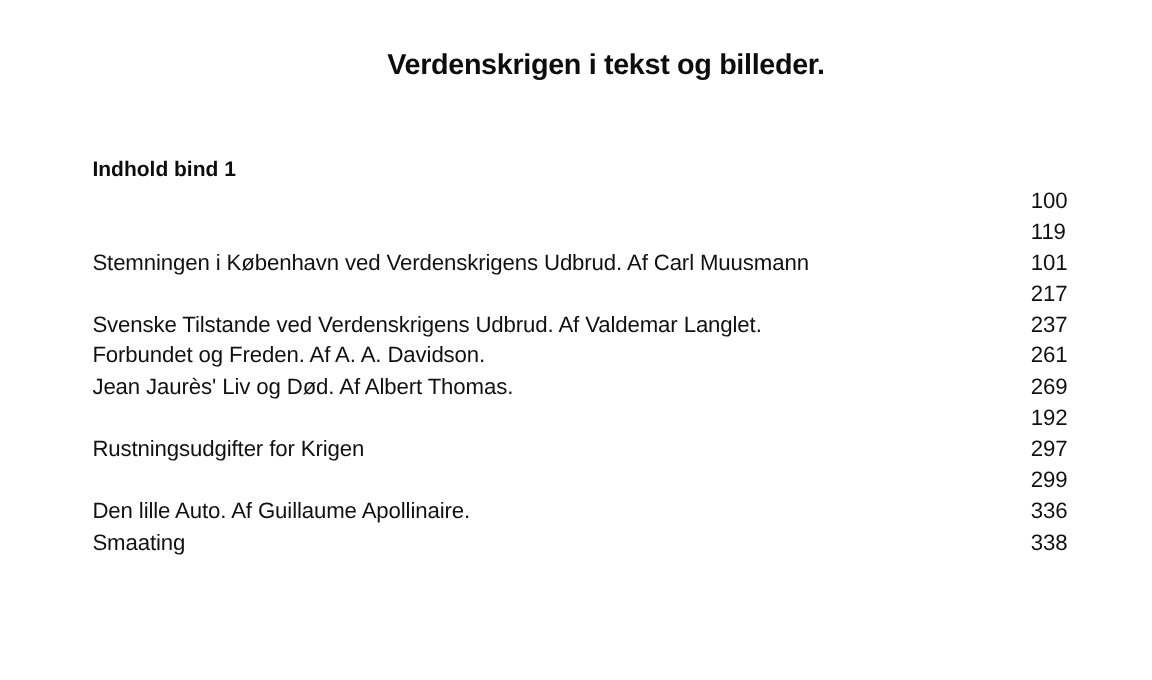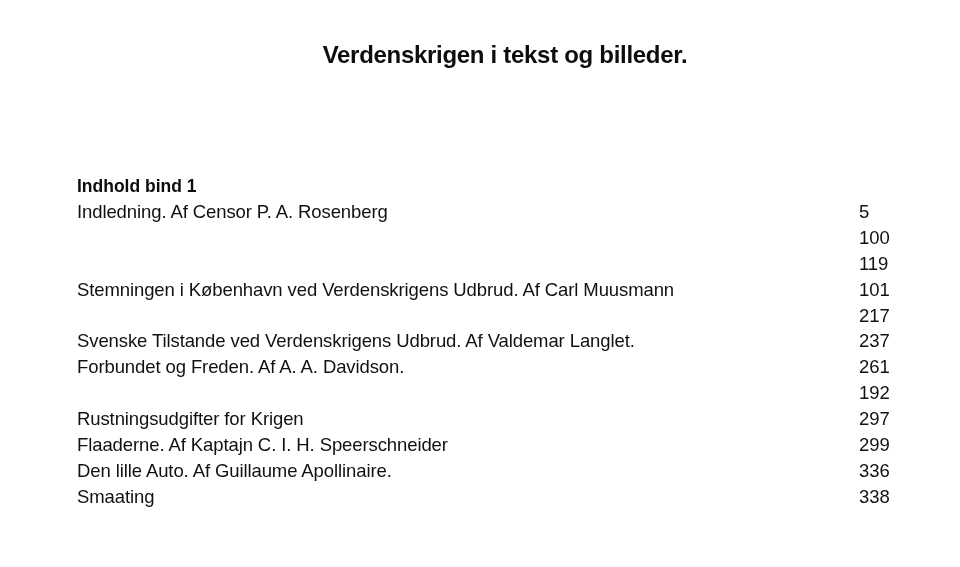--- a/index.html
+++ b/index.html
@@ -24,21 +24,20 @@
       font-size: 24px;
       font-weight: bold;
       letter-spacing: -0.3px;
       color: #0d0d0d;
     }
     .toc {
       position: absolute;
       top: 128px;
       left: 77px;
       width: 830px;
-      margin-top: 45px;
     }
     .toc-heading {
       font-size: 17.5px;
       font-weight: bold;
       height: 26px;
       line-height: 26px;
       color: #0d0d0d;
     }
     .toc-row {
       position: relative;
@@ -61,24 +60,20 @@
   </style>
 </head>
 <body>
 
 <div class="title">Verdenskrigen i tekst og billeder.</div>
 
 <div class="toc">
   <div class="toc-heading">Indhold bind 1</div>
 
   <div class="toc-row">
-    <span class="toc-title">Indledning. Af Censor P. A. Rosenberg</span>
-    <span class="toc-page">5</span>
-  </div>
-  <div class="toc-row">
     <span class="toc-page">100</span>
   </div>
   <div class="toc-row">
     <span class="toc-page">119</span>
   </div>
   <div class="toc-row">
     <span class="toc-title">Stemningen i København ved Verdenskrigens Udbrud. Af Carl Muusmann</span>
     <span class="toc-page">101</span>
   </div>
   <div class="toc-row">
@@ -86,28 +81,31 @@
   </div>
   <div class="toc-row">
     <span class="toc-title">Svenske Tilstande ved Verdenskrigens Udbrud. Af Valdemar Langlet.</span>
     <span class="toc-page">237</span>
   </div>
   <div class="toc-row">
     <span class="toc-title">Forbundet og Freden. Af A. A. Davidson.</span>
     <span class="toc-page">261</span>
   </div>
   <div class="toc-row">
+    <span class="toc-title">Jean Jaurès' Liv og Død. Af Albert Thomas.</span>
+    <span class="toc-page">269</span>
+  </div>
+  <div class="toc-row">
     <span class="toc-page">192</span>
   </div>
   <div class="toc-row">
     <span class="toc-title">Rustningsudgifter for Krigen</span>
     <span class="toc-page">297</span>
   </div>
   <div class="toc-row">
-    <span class="toc-title">Flaaderne. Af Kaptajn C. I. H. Speerschneider</span>
     <span class="toc-page">299</span>
   </div>
   <div class="toc-row">
     <span class="toc-title">Den lille Auto. Af Guillaume Apollinaire.</span>
     <span class="toc-page">336</span>
   </div>
   <div class="toc-row">
     <span class="toc-title">Smaating</span>
     <span class="toc-page">338</span>
   </div>

